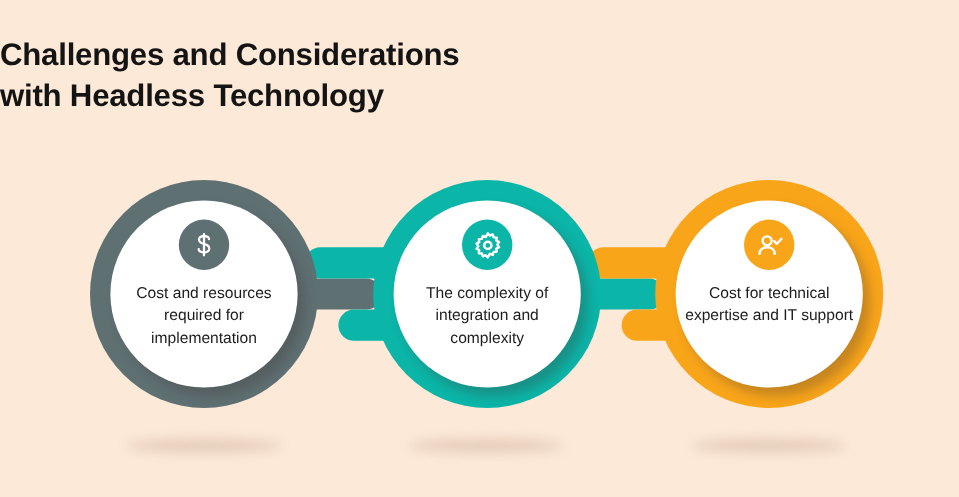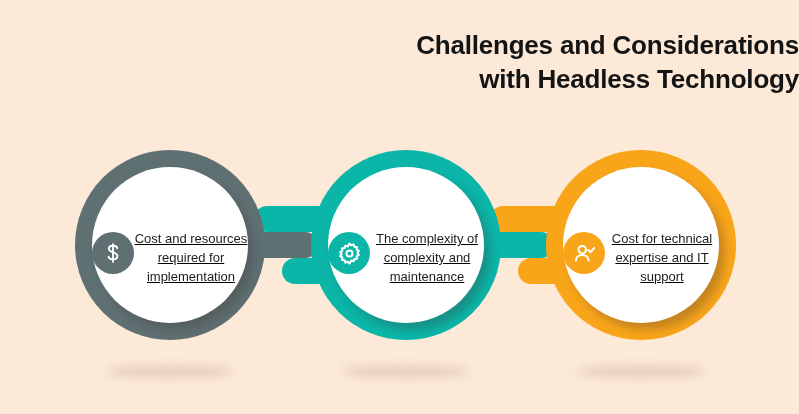--- a/index.html
+++ b/index.html
@@ -9,21 +9,21 @@
     background:#fce9d8;
     overflow:hidden;
     position:relative;
   }
   #canvas { position:absolute; inset:0; background:#fce9d8; }
 
   
   .title {
     position:absolute;
     left:0; right:0; top:28px;
-    text-align:right;
+    text-align:left;
     font-size:26px;
     font-weight:bold;
     line-height:34px;
     color:#141414;
     letter-spacing:-0.2px;
     white-space:pre-line;
   }
 
   
   .ground-shadow {
@@ -50,25 +50,24 @@
     border-radius:50%;
   }
   .inner {
     position:absolute;
     left:17px; top:17px;
     width:156px; height:156px;
     border-radius:50%;
     background:#ffffff;
     box-shadow:6px 7px 9px rgba(60,50,45,0.28);
     display:flex;
-    flex-direction:row;
+    flex-direction:column;
     align-items:center;
     justify-content:flex-start;
     padding-top:16px;
-    text-decoration:underline;
   }
   .badge {
     width:42px; height:42px;
     border-radius:50%;
     display:flex; align-items:center; justify-content:center;
     flex:none;
   }
   .badge svg { display:block; }
   .node-text {
     margin-top:9px;
@@ -124,21 +123,21 @@
       <div class="badge" style="background:#0bb5a8;">
         <svg width="27" height="27" viewBox="0 0 24 24" fill="none" stroke="#ffffff" stroke-width="1.8" stroke-linecap="round" stroke-linejoin="round">
           <circle cx="12" cy="12" r="2.7"></circle>
           <path d="M12 3.1 l1.55 1.62 2.1 -0.82 0.72 2.14 2.24 0.2 -0.25 2.23 1.95 1.13
                    -1.3 1.84 1.3 1.84 -1.95 1.13 0.25 2.23 -2.24 0.2 -0.72 2.14
                    -2.1 -0.82 L12 20.9 l-1.55 -1.62 -2.1 0.82 -0.72 -2.14 -2.24 -0.2
                    0.25 -2.23 -1.95 -1.13 1.3 -1.84 -1.3 -1.84 1.95 -1.13 -0.25 -2.23
                    2.24 -0.2 0.72 -2.14 2.1 0.82 Z"></path>
         </svg>
       </div>
-      <div class="node-text">The complexity of complexity and maintenance</div>
+      <div class="node-text">The complexity of integration and complexity</div>
     </div>
   </div>
 
   <div class="node" style="left:546px;">
     <div class="ring" style="background:#f9a51a;"></div>
     <div class="inner">
       <div class="badge" style="background:#f9a51a;">
         <svg width="27" height="27" viewBox="0 0 24 24" fill="none" stroke="#ffffff" stroke-width="1.8" stroke-linecap="round" stroke-linejoin="round">
           <circle cx="10" cy="8.6" r="3.3"></circle>
           <path d="M4.4 18.3 C4.4 15.2 6.9 13.4 10 13.4 C13.1 13.4 15.6 15.2 15.6 18.3"></path>

